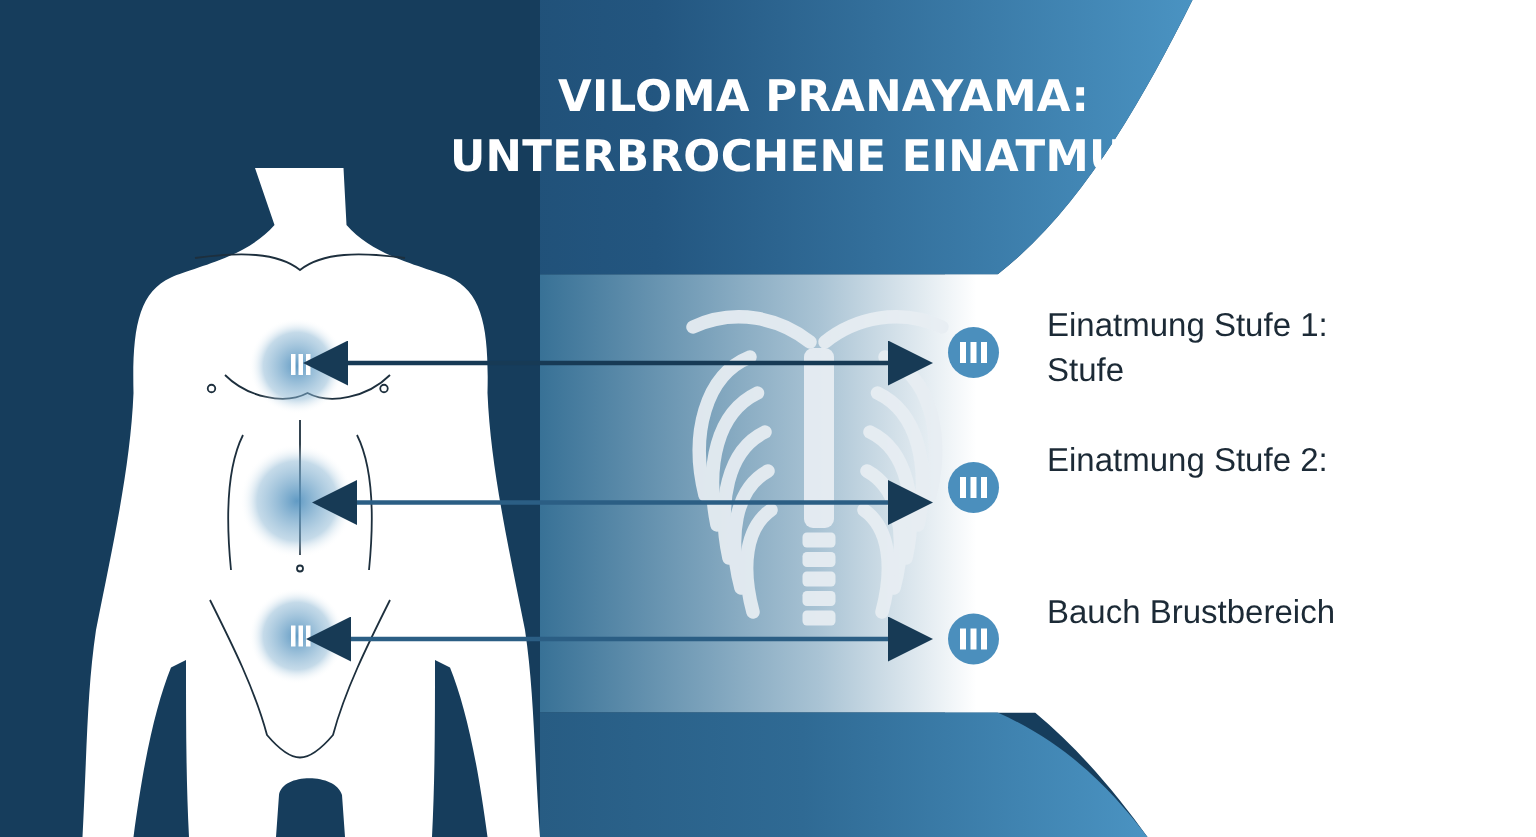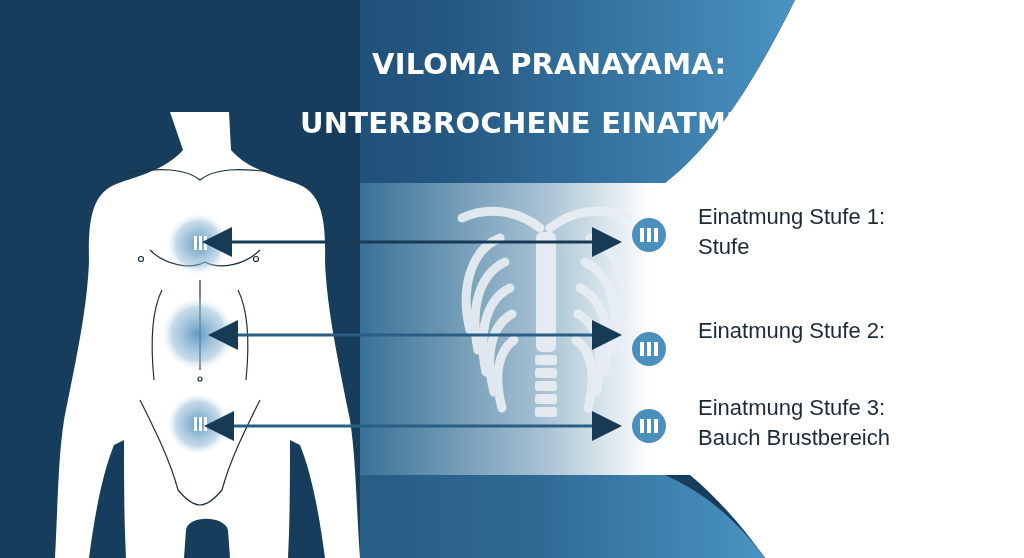--- a/index.html
+++ b/index.html
@@ -1,20 +1,20 @@
 <!DOCTYPE html>
 <html><head>
 <meta charset="utf-8">
 <style>
   html,body{margin:0;padding:0;}
   body{width:1024px;height:558px;overflow:hidden;position:relative;background:#ffffff;font-family:"Liberation Sans","DejaVu Sans",sans-serif;}
   #stage{position:absolute;left:0;top:0;width:952px;height:558px;}
   .title{position:absolute;left:300px;top:44px;width:520px;text-align:left;color:#fff;font-family:"DejaVu Sans","Liberation Sans",sans-serif;font-weight:bold;font-size:29px;line-height:40px;letter-spacing:0.2px;}
   .title .l1{display:block;padding-left:72px;}
-  .title .l2{display:block;margin-top:19px;}
+  .title .l2{display:block;}
   .step{position:absolute;left:632px;width:330px;height:60px;text-decoration:underline;}
   .step .badge{position:absolute;left:0;top:16px;width:34px;height:34px;border-radius:50%;background:#4b8fbd;display:flex;align-items:center;justify-content:center;gap:3px;}
   .step .badge i{display:block;width:4px;height:14px;background:#fff;}
   .step .lbl{position:absolute;left:66px;top:0;color:#1c2a36;font-size:22px;line-height:30px;font-family:"Liberation Sans",sans-serif;}
 </style>
 </head>
 <body>
 
 <div id="stage">
   <svg width="1024" height="558" viewBox="0 0 1024 558" style="position:absolute;left:0;top:0">
@@ -125,35 +125,34 @@
         <i></i>
         <i></i>
         <i></i>
       </div>
     <div class="lbl">
       <div>Einatmung Stufe 1:</div>
       <div>Stufe</div>
     </div>
   </div>
 
-  <div class="step" style="top:316px">
+  <div class="step" style="top:292px">
     <div class="badge">
         <i></i>
         <i></i>
         <i></i>
       </div>
     <div class="lbl">
       <div>Einatmung Stufe 2:</div>
     </div>
   </div>
 
   <div class="step" style="top:393px">
     <div class="badge">
         <i></i>
         <i></i>
         <i></i>
       </div>
     <div class="lbl">
-      <div>Einatmung Stufe 3:</div>
       <div>Bauch Brustbereich</div>
     </div>
   </div>
 </div>
 
 </body></html>

